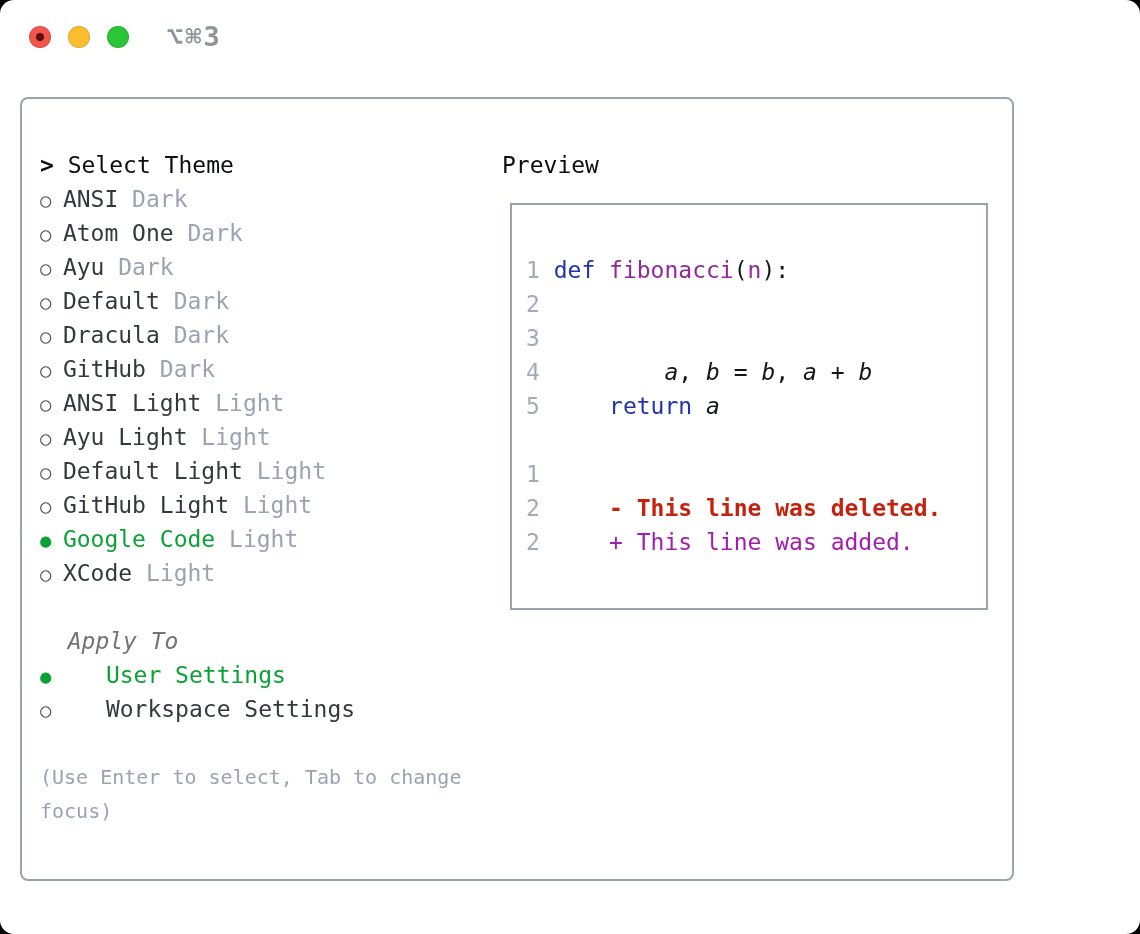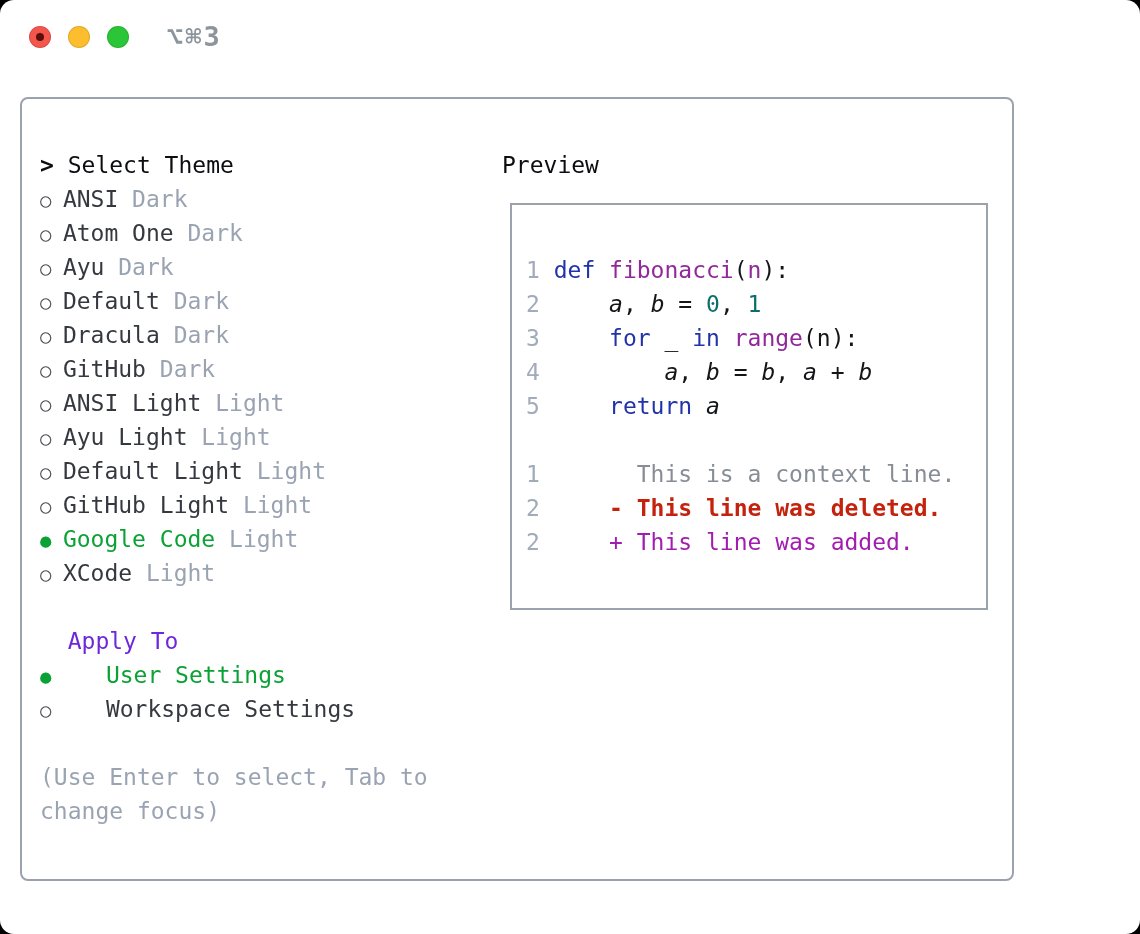--- a/index.html
+++ b/index.html
@@ -34,24 +34,24 @@
   .left-col{position:absolute;left:18px;top:49px;width:440px;font-size:23px;line-height:34px;}
   .row{display:flex;white-space:pre;height:34px;align-items:baseline;line-height:34px;}
   .row .marker{display:inline-block;width:2ch;flex:0 0 auto;}
   .row.heading .marker{color:#0c0d10;font-weight:bold;}
   .row.heading .label{color:#0c0d10;font-weight:normal;}
   .tname{color:#35393f;}
   .variant{color:#9aa3b2;}
   .marker.circle{color:#4d5157;font-size:19px;}
   .row.selected .marker.circle{color:#0ba235;}
   .row.selected .tname,.row.selected .oname{color:#0ba235;}
-  .row.apply-heading span.txt{color:#6d28d9;}
+  .row.apply-heading span.txt{color:#737373;font-style:italic;}
   .oname{color:#35393f;margin-left:43px;}
   .blank-row{height:34px;}
-  .hint{color:#9aa3b2;white-space:normal;font-size:23px;line-height:34px;width:440px;}
+  .hint{color:#9aa3b2;white-space:normal;font-size:20px;line-height:34px;width:440px;}
   
   .preview-heading{
     position:absolute;left:480px;top:49px;font-size:23px;line-height:34px;
     font-weight:normal;color:#0c0d10;
   }
   .preview-box{
     position:absolute;left:488px;top:104px;width:460px;height:355px;
     border:2px solid #9aa2ad;background:#fff;
     padding:48px 0 0 14px;font-size:23px;line-height:34px;
   }
@@ -109,24 +109,24 @@
           <div class="row item selected"><span class="marker circle">●</span><span class="oname">User Settings</span></div>
           <div class="row item"><span class="marker circle">○</span><span class="oname">Workspace Settings</span></div>
         </div>
       <div class="blank-row"></div>
       <div class="hint">(Use Enter to select, Tab to change focus)</div>
     </div>
 
     <div class="preview-heading">Preview</div>
     <div class="preview-box" id="preview-box">
         <div class="cl"><span class="ln">1</span><span class="code"><span class="keyword">def </span><span class="function">fibonacci</span><span class="plain">(</span><span class="function">n</span><span class="plain">):</span></span></div>
-        <div class="cl"><span class="ln">2</span><span class="code"><span class="plain">    </span><span class="variable">a</span><span class="plain">, </span><span class="variable">b</span><span class="plain"> = </span><span class="number">0</span><span class="plain">, </span><span class="number">1</span></span></div>
-        <div class="cl"><span class="ln">3</span><span class="code"><span class="plain">    </span><span class="keyword">for</span><span class="plain"> _ </span><span class="keyword">in</span><span class="plain"> </span><span class="function">range</span><span class="plain">(n):</span></span></div>
+        <div class="cl"><span class="ln">2</span></div>
+        <div class="cl"><span class="ln">3</span></div>
         <div class="cl"><span class="ln">4</span><span class="code"><span class="plain">        </span><span class="variable">a</span><span class="plain">, </span><span class="variable">b</span><span class="plain"> = </span><span class="variable">b</span><span class="plain">, </span><span class="variable">a</span><span class="plain"> + </span><span class="variable">b</span></span></div>
         <div class="cl"><span class="ln">5</span><span class="code"><span class="plain">    </span><span class="keyword">return</span><span class="plain"> </span><span class="variable">a</span></span></div>
         <div class="cl"></div>
-        <div class="cl"><span class="ln">1</span><span class="dtext context">      This is a context line.</span></div>
+        <div class="cl"><span class="ln">1</span></div>
         <div class="cl"><span class="ln">2</span><span class="dtext deleted">    - This line was deleted.</span></div>
         <div class="cl"><span class="ln">2</span><span class="dtext added">    + This line was added.</span></div>
       </div>
 
   </div>
 </div>
 
 </body></html>

